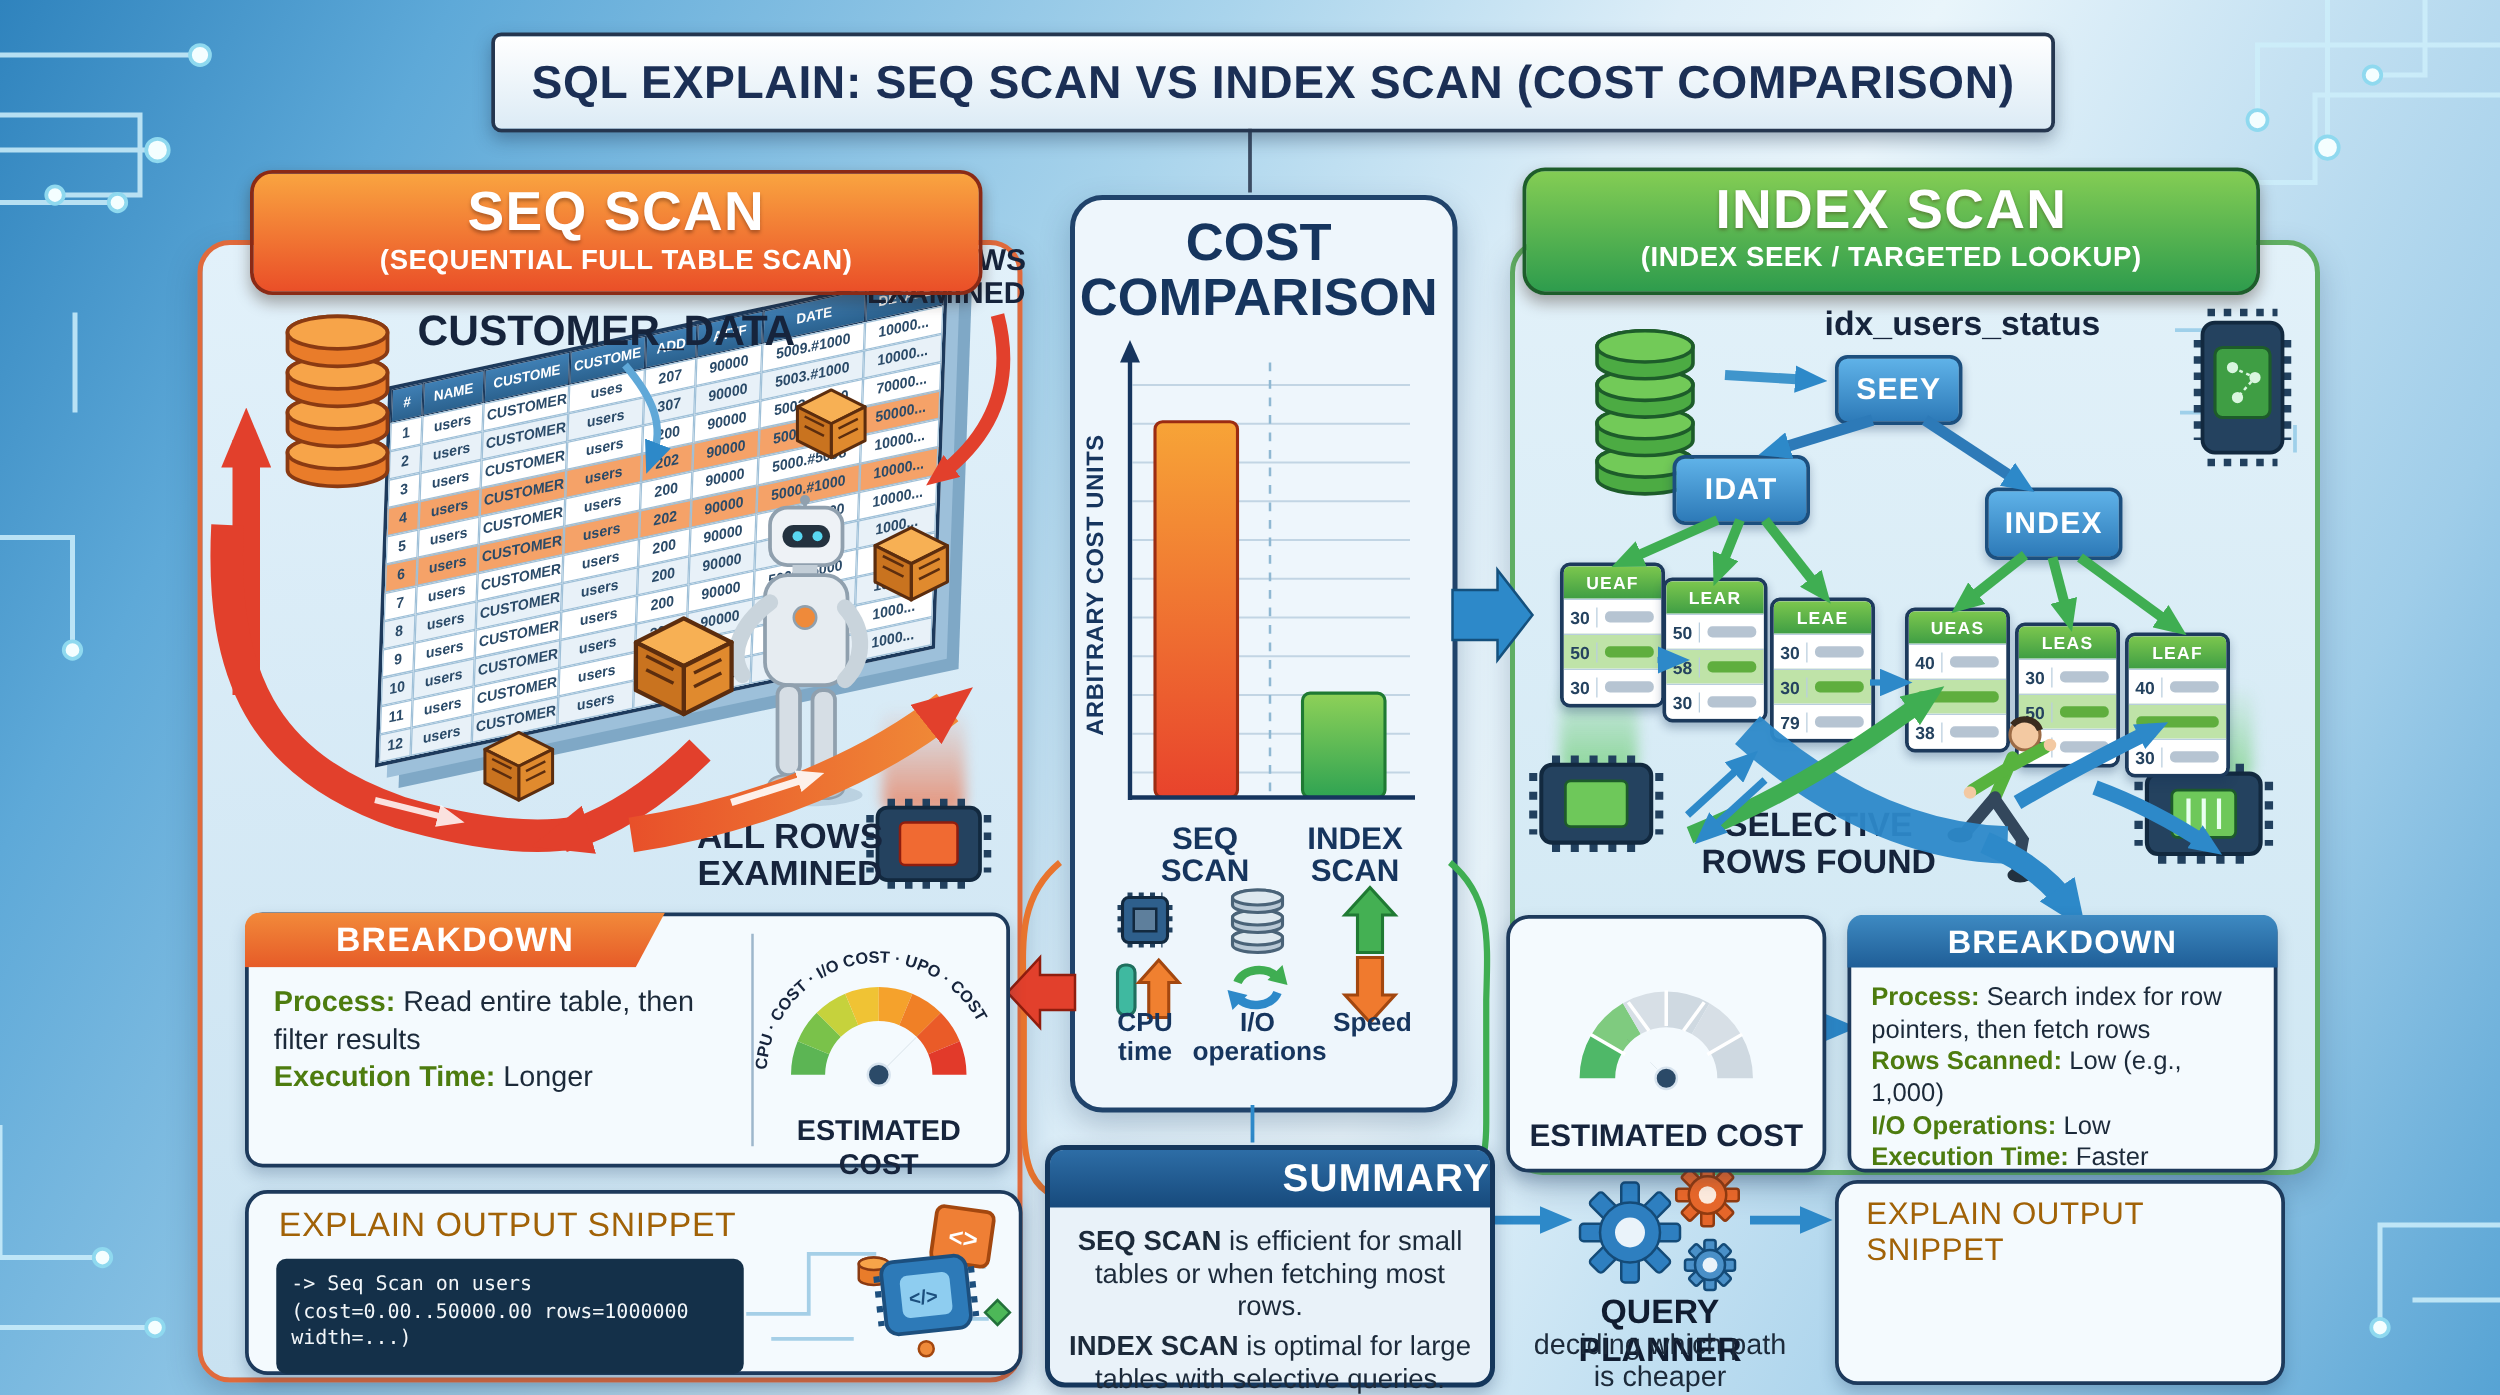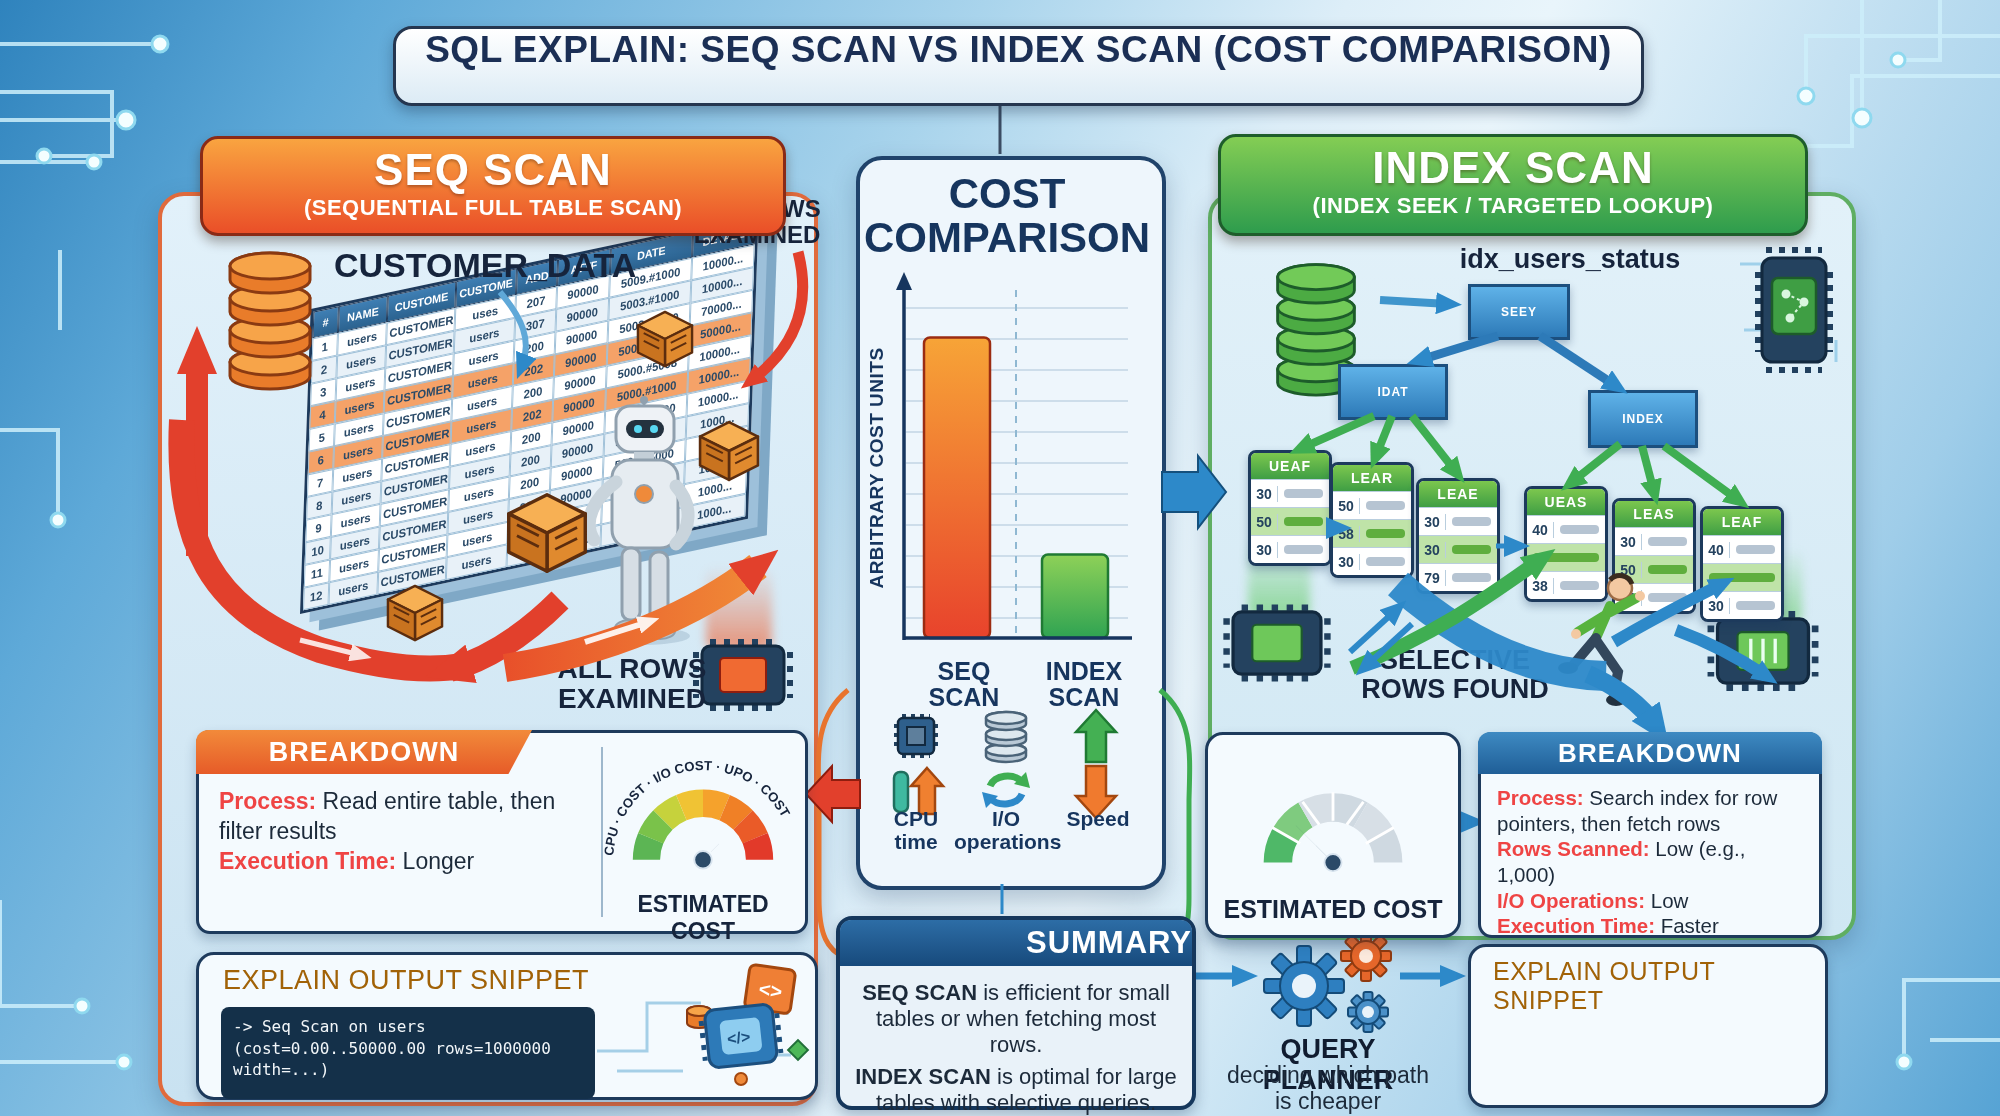--- a/index.html
+++ b/index.html
@@ -3,23 +3,23 @@
 <meta charset="utf-8">
 <style>
   html,body{margin:0;padding:0;background:#9fcbe4;font-family:"Liberation Sans",sans-serif;}
   .stage{position:relative;width:2000px;height:1116px;overflow:hidden;
     background:linear-gradient(118deg,#2f83bd 0%,#5ea9d8 14%,#a9d4ec 38%,#ddeef8 52%,#e9f5fb 60%,#9fcde9 84%,#56a3d4 100%);}
   .abs{position:absolute;}
   .pre{white-space:pre-line;}
   svg{display:block;overflow:visible;}
 
   
-  .title-banner{left:393px;top:26px;width:1245px;height:74px;border-radius:19px;z-index:8;
+  .title-banner{left:393px;top:26px;width:1245px;height:74px;border-radius:8px;z-index:8;
     background:linear-gradient(180deg,#ffffff,#dcebf5);border:3px solid #25364f;
-    box-shadow:0 6px 14px rgba(20,40,70,.35);display:flex;align-items:flex-start;justify-content:center;}
+    box-shadow:0 6px 14px rgba(20,40,70,.35);display:flex;align-items:center;justify-content:center;}
   .title-banner span{font-size:37px;font-weight:bold;color:#1b2f55;letter-spacing:.5px;}
 
   
   .panel{border-radius:26px;z-index:1;box-shadow:0 10px 24px rgba(20,50,90,.25);}
   .left-panel{left:158px;top:192px;width:652px;height:906px;border:4px solid #e06a3c;
     background:linear-gradient(180deg,#e2f1fa,#c9e2f1);}
   .mid-panel{left:856px;top:156px;width:302px;height:726px;border:4px solid #20436b;
     background:#eef6fc;z-index:2;}
   .right-panel{left:1208px;top:192px;width:640px;height:740px;border:4px solid #5fae63;
     background:linear-gradient(180deg,#e2f1f9,#cfe7f3);}
@@ -50,21 +50,21 @@
 
   
   .bd-box{background:#f4fafe;border:3px solid #1d3a5c;border-radius:14px;z-index:7;box-shadow:0 6px 12px rgba(20,50,90,.25);}
   .bd-head-orange{position:absolute;left:-3px;top:-3px;width:336px;height:44px;border-radius:12px 0 0 0;
     background:linear-gradient(180deg,#f28a3a,#e65b28);clip-path:polygon(0 0,100% 0,93% 100%,0 100%);
     color:#fff;font-weight:bold;font-size:27px;text-align:center;line-height:44px;letter-spacing:1px;}
   .bd-head-blue{position:absolute;left:-3px;top:-3px;width:calc(100% + 6px);height:42px;border-radius:12px 12px 0 0;
     background:linear-gradient(180deg,#3e8ac2,#1f5e97);color:#fff;font-weight:bold;font-size:26px;
     text-align:center;line-height:42px;letter-spacing:1px;}
   .bd-lines{position:absolute;font-size:23px;color:#1c2a3a;line-height:1.3;}
-  .bd-line b{color:#ef4444;}
+  .bd-line b{color:#4d7c0f;}
   .gauge-cap{position:absolute;font-weight:bold;font-size:23px;color:#16243c;text-align:center;}
 
   
   .snip-box{background:#f4fafe;border:3px solid #1d3a5c;border-radius:18px;z-index:7;box-shadow:0 6px 12px rgba(20,50,90,.25);}
   .snip-head{position:absolute;font-size:27px;font-weight:normal;color:#a16207;letter-spacing:.5px;}
   .code{position:absolute;background:#143049;border-radius:8px;color:#f2f6f9;
     font-family:"DejaVu Sans Mono",monospace;font-size:16px;line-height:1.35;padding:9px 12px;white-space:pre-line;}
 
   
   .cost-title{left:0;top:16px;width:100%;text-align:center;font-size:42px;font-weight:bold;color:#16355e;line-height:1.04;}
@@ -75,22 +75,22 @@
 
   
   .summary{left:836px;top:916px;width:352px;height:186px;background:#e9f2f9;border:4px solid #15375c;
     border-radius:16px;z-index:7;box-shadow:0 6px 14px rgba(20,50,90,.3);}
   .summary .sh{height:46px;border-radius:11px 11px 0 0;background:linear-gradient(180deg,#2d6da6,#174a7c);
     color:#fff;font-weight:bold;font-size:31px;text-align:right;line-height:46px;letter-spacing:1px;}
   .summary .sb{padding:8px 12px;text-align:center;font-size:22px;color:#1c2a3a;line-height:1.18;}
   .summary .sb p{margin:6px 0;}
 
   
-  .bnode{background:linear-gradient(180deg,#5fb2e8,#2d7ab8);border:3px solid #1c4f7e;border-radius:0;
-    color:#fff;font-weight:bold;font-size:12px;text-align:center;z-index:4;box-shadow:0 4px 8px rgba(20,50,90,.3);
+  .bnode{background:linear-gradient(180deg,#5fb2e8,#2d7ab8);border:3px solid #1c4f7e;border-radius:10px;
+    color:#fff;font-weight:bold;font-size:24px;text-align:center;z-index:4;box-shadow:0 4px 8px rgba(20,50,90,.3);
     display:flex;align-items:center;justify-content:center;letter-spacing:1px;}
   .leaf{background:#fff;border:3px solid #1d3a5c;border-radius:8px;z-index:4;overflow:hidden;box-shadow:0 4px 8px rgba(20,50,90,.3);}
   .leaf-head{height:26px;background:linear-gradient(180deg,#7cc74e,#3f9e44);color:#fff;font-weight:bold;
     font-size:14px;text-align:center;line-height:26px;letter-spacing:1px;}
   .leaf-row{height:27px;display:flex;align-items:center;border-top:1px solid #b9cede;background:#fff;}
   .leaf-row.hl{background:#bfe3a8;}
   .leaf-num{width:26px;text-align:center;font-size:14px;font-weight:bold;color:#24425f;border-right:1px solid #b9cede;}
   .leaf-bar{flex:1;height:9px;background:#b6c4d2;border-radius:4px;margin:0 6px;}
   .leaf-row.hl .leaf-bar{background:#5fae3e;}
 

